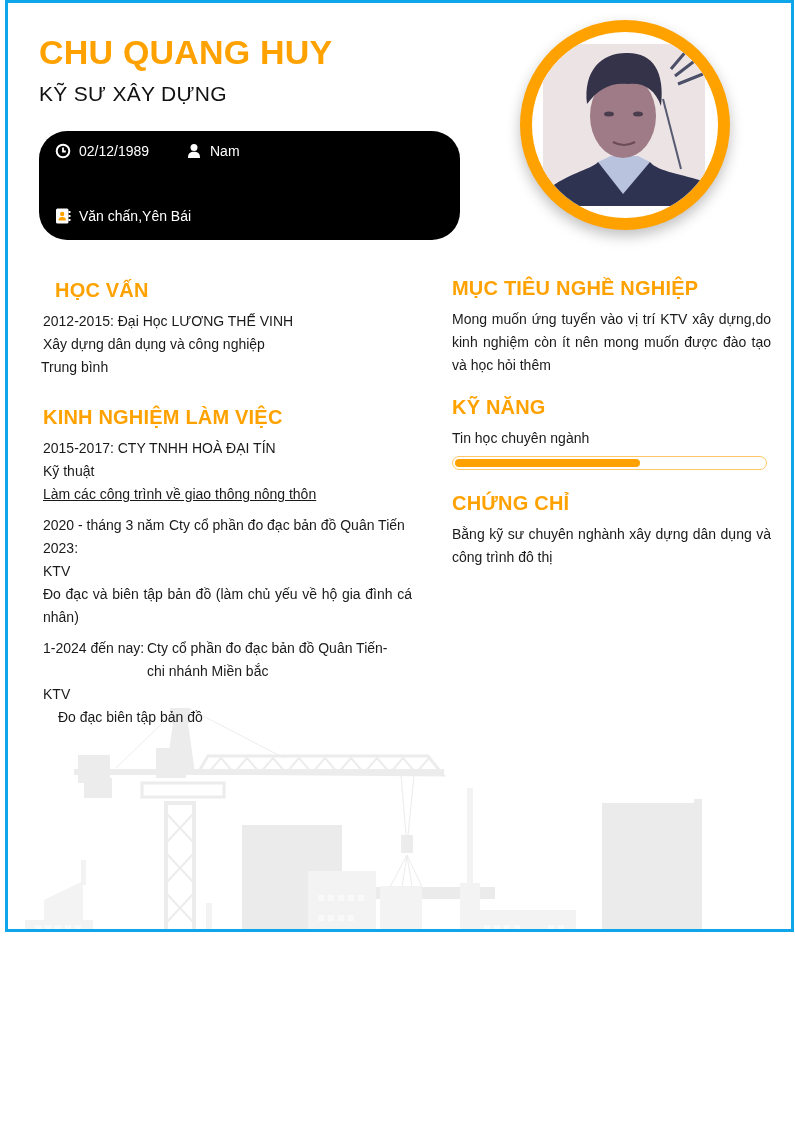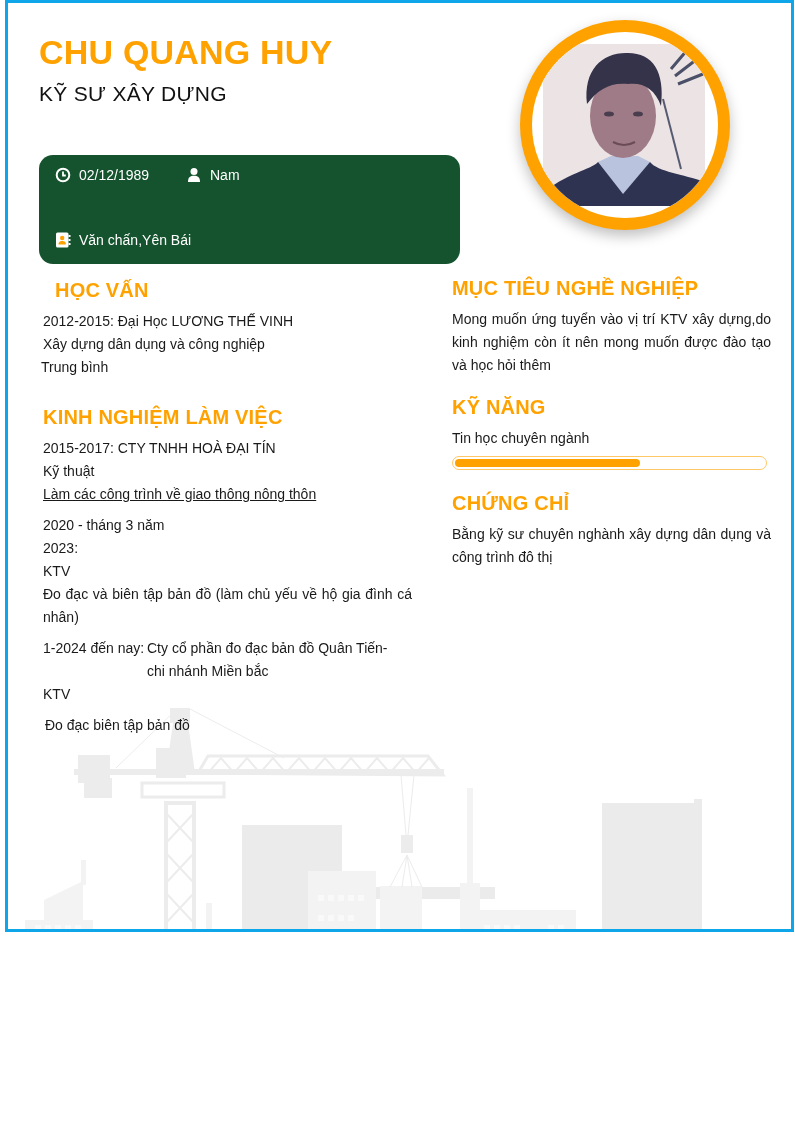--- a/index.html
+++ b/index.html
@@ -15,21 +15,21 @@
   .name {
     position: absolute; left: 31px; top: 30px;
     font-size: 34px; font-weight: bold; color: #ffa200; letter-spacing: 0.2px;
   }
   .job-title {
     position: absolute; left: 31px; top: 79px;
     font-size: 21px; color: #111; letter-spacing: 0.3px;
   }
   .info-box {
     position: absolute; left: 31px; top: 128px; width: 421px; height: 109px;
-    background: #14532d; border-radius: 14px; color: #fff; margin-top: 24px;
+    background: #000000; border-radius: 28px; color: #fff;
   }
   .info-item { position: absolute; display: flex; align-items: center; font-size: 14px; color: #fff; }
   .info-item .ico { width: 16px; height: 16px; margin-right: 8px; display: inline-block; }
   .info-dob { left: 16px; top: 12px; }
   .info-gender { left: 147px; top: 12px; text-align: right; }
   .info-addr { left: 16px; top: 77px; }
 
   .avatar-wrap {
     position: absolute; left: 512px; top: 17px; width: 210px; height: 210px;
     border-radius: 50%; background: #ffa200;
@@ -243,29 +243,30 @@
 
     <div class="section-title" style="left:35px; top:403px;">KINH NGHIỆM LÀM VIỆC</div>
     <div class="txt" style="left:35px; top:434px;">
       <span>2015-2017:</span>
       <span>CTY TNHH HOÀ ĐẠI TÍN</span>
     </div>
     <div class="txt" style="left:35px; top:457px;">Kỹ thuật</div>
     <div class="txt" style="left:35px; top:480px;text-decoration:underline;">Làm các công trình về giao thông nông thôn</div>
 
     <div class="txt" style="left:35px; top:511px;">2020 - tháng 3 năm</div>
+    <div class="txt" style="left:161px; top:511px;">Cty cổ phần đo đạc bản đồ Quân Tiến</div>
     <div class="txt" style="left:35px; top:534px;">2023:</div>
     <div class="txt" style="left:35px; top:557px;">KTV</div>
     <div class="txt justify" style="left:35px; top:580px; width:369px;">Đo đạc và biên tập bản đồ (làm chủ yếu về hộ gia đình cá nhân)</div>
 
     <div class="txt" style="left:35px; top:634px;">1-2024 đến nay:</div>
     <div class="txt" style="left:139px; top:634px;">Cty cổ phần đo đạc bản đồ Quân Tiến-</div>
     <div class="txt" style="left:139px; top:657px;">chi nhánh Miền bắc</div>
     <div class="txt" style="left:35px; top:680px;">KTV</div>
-    <div class="txt" style="left:37px; top:703px;margin-top:8px;">Đo đạc biên tập bản đồ</div>
+    <div class="txt" style="left:50px; top:703px;">Đo đạc biên tập bản đồ</div>
 
     <div class="section-title" style="left:444px; top:274px;">MỤC TIÊU NGHỀ NGHIỆP</div>
     <div class="txt justify" style="left:444px; top:305px; width:319px;">Mong muốn ứng tuyển vào vị trí KTV xây dựng,do kinh nghiệm còn ít nên mong muốn được đào tạo và học hỏi thêm</div>
 
     <div class="section-title" style="left:444px; top:393px;">KỸ NĂNG</div>
     <div class="txt" style="left:444px; top:424px;">Tin học chuyên ngành</div>
     <div class="skill-bar">
       <div class="skill-fill" id="skill-fill-0" style="width: 185px;"></div>
     </div>
 

